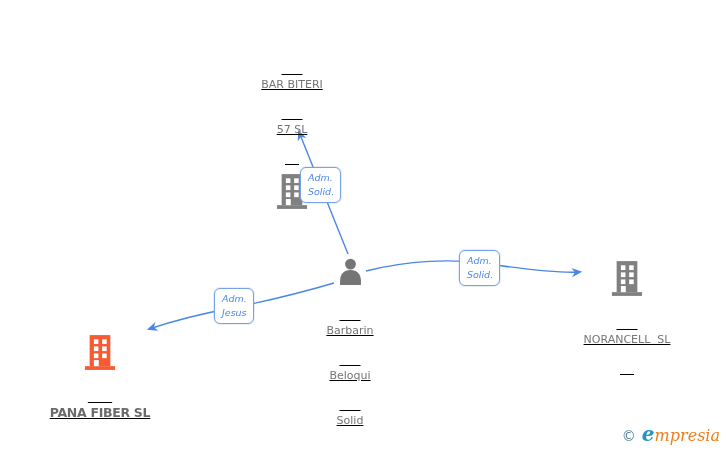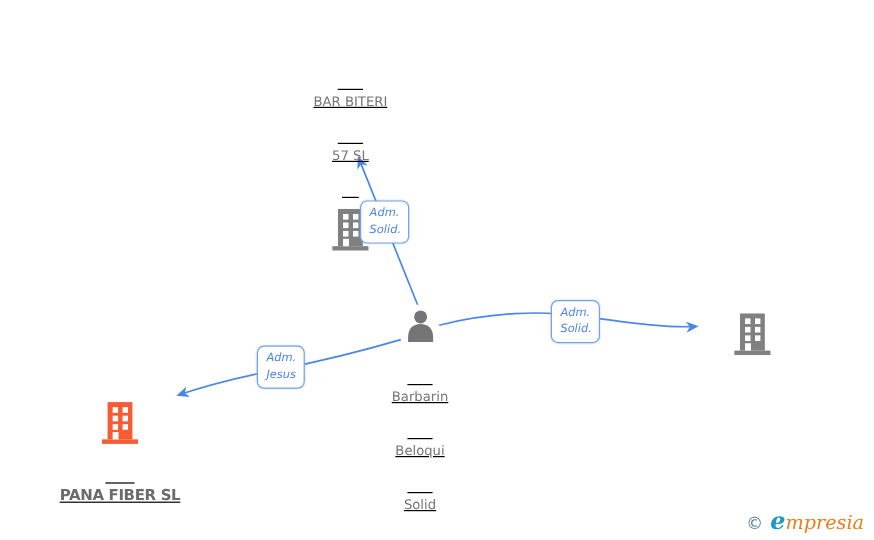--- a/index.html
+++ b/index.html
@@ -138,20 +138,23 @@
       <rect x="6" y="0" width="22" height="33" fill="currentColor"></rect>
       <rect x="1" y="33" width="32" height="4" fill="currentColor"></rect>
       <rect x="10.5" y="4.5" width="4.8" height="5" fill="#ffffff"></rect>
       <rect x="19.3" y="4.5" width="4.8" height="5" fill="#ffffff"></rect>
       <rect x="10.5" y="12" width="4.8" height="5" fill="#ffffff"></rect>
       <rect x="19.3" y="12" width="4.8" height="5" fill="#ffffff"></rect>
       <rect x="10.5" y="19.5" width="4.8" height="5" fill="#ffffff"></rect>
       <rect x="19.3" y="19.5" width="4.8" height="5" fill="#ffffff"></rect>
       <rect x="10.5" y="26.5" width="5.2" height="6.5" fill="#ffffff"></rect>
     </svg>
+    <div class="nlabel gap-t">
+      <div>NORANCELL  SL</div>
+    </div>
   </div>
 
   <div class="node" style="left:40px; top:335px;">
     <svg class="bicon orange" width="32" height="35" viewBox="0 0 34 37">
       <rect x="6" y="0" width="22" height="33" fill="currentColor"></rect>
       <rect x="1" y="33" width="32" height="4" fill="currentColor"></rect>
       <rect x="10.5" y="4.5" width="4.8" height="5" fill="#ffffff"></rect>
       <rect x="19.3" y="4.5" width="4.8" height="5" fill="#ffffff"></rect>
       <rect x="10.5" y="12" width="4.8" height="5" fill="#ffffff"></rect>
       <rect x="19.3" y="12" width="4.8" height="5" fill="#ffffff"></rect>

